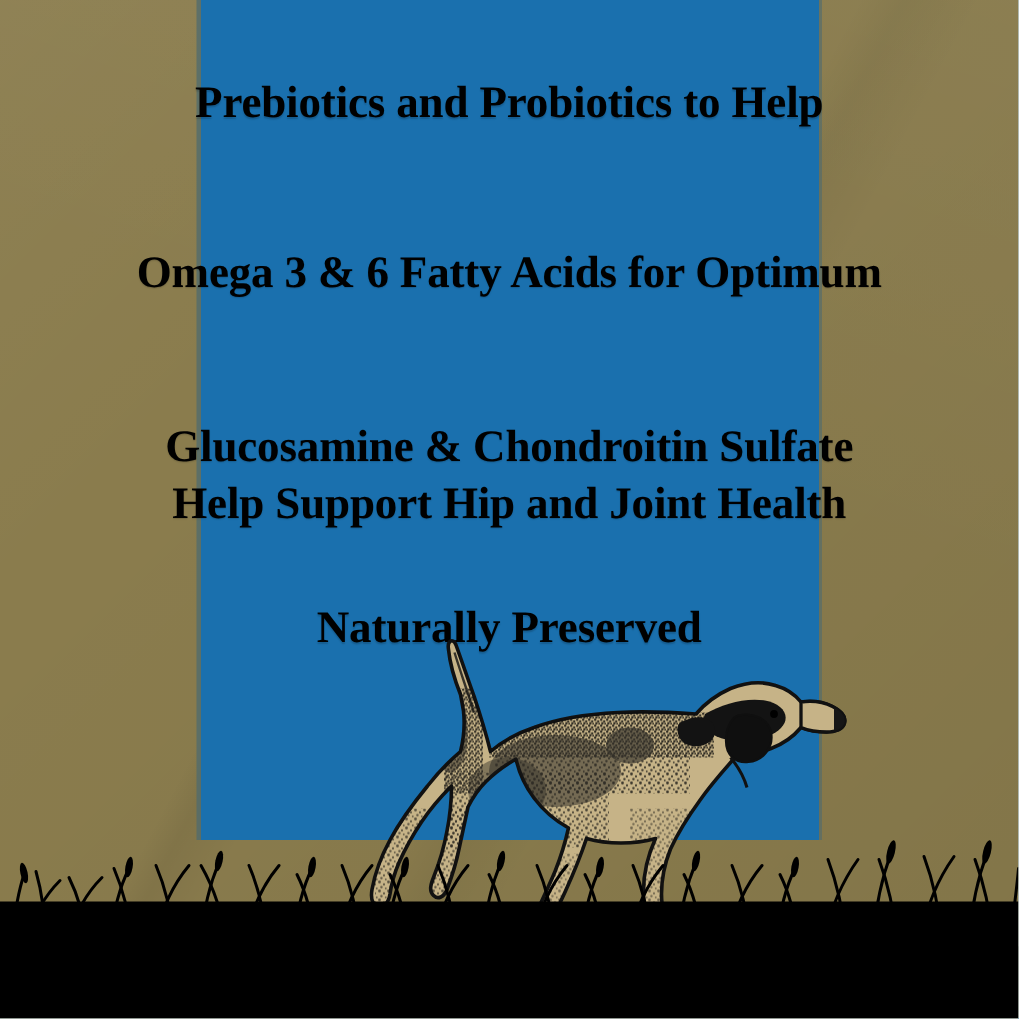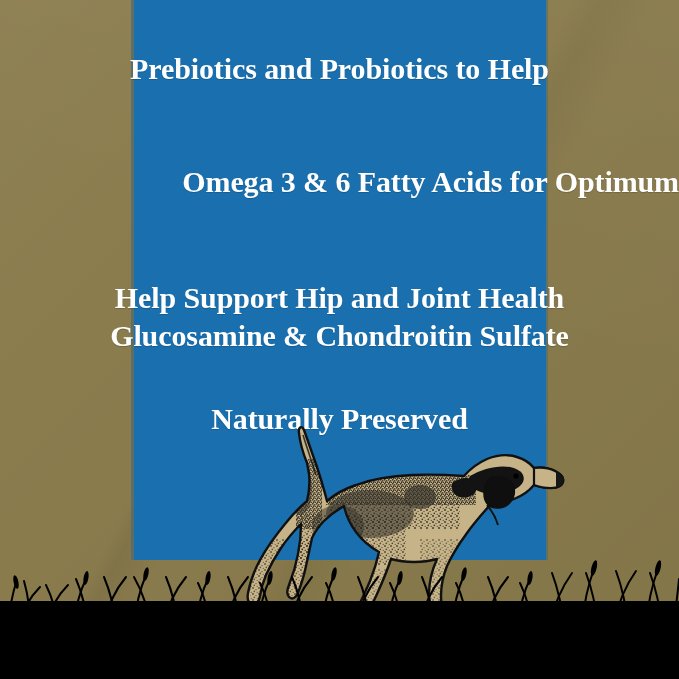--- a/index.html
+++ b/index.html
@@ -60,33 +60,33 @@
     opacity: .6;
   }
 
   
   .copy {
     position: absolute;
     left: 0;
     top: 0;
     width: 679px;
     text-align: center;
-    color: #ffffff;
+    color: #000000;
     font-weight: bold;
     font-size: 30px;
     line-height: 1.26;
     letter-spacing: -0.1px;
     font-family: "Liberation Serif", "DejaVu Serif", serif;
     text-shadow: 0 1px 1px rgba(0,0,0,.18);
     -webkit-font-smoothing: antialiased;
   }
   .copy .line { display: block; white-space: nowrap; }
 
   .msg-1 { top: 50px; }
-  .msg-2 { top: 163px; text-align: right; }
+  .msg-2 { top: 163px; }
   .msg-3 { top: 279px; }
   .msg-4 { top: 400px; }
 
   
   .scene {
     position: absolute;
     left: 0;
     bottom: 0;
     width: 679px;
     height: 260px;
@@ -114,22 +114,22 @@
 
   <div class="copy msg-1">
     <span class="line">Prebiotics and Probiotics to Help</span>
   </div>
 
   <div class="copy msg-2">
     <span class="line">Omega 3 &amp; 6 Fatty Acids for Optimum</span>
   </div>
 
   <div class="copy msg-3">
+    <span class="line">Glucosamine &amp; Chondroitin Sulfate</span>
     <span class="line">Help Support Hip and Joint Health</span>
-    <span class="line">Glucosamine &amp; Chondroitin Sulfate</span>
   </div>
 
   <div class="copy msg-4">
     <span class="line">Naturally Preserved</span>
   </div>
 
   <div class="scene">
     <svg viewBox="0 0 679 260" xmlns="http://www.w3.org/2000/svg" aria-hidden="true">
       <defs>
 

